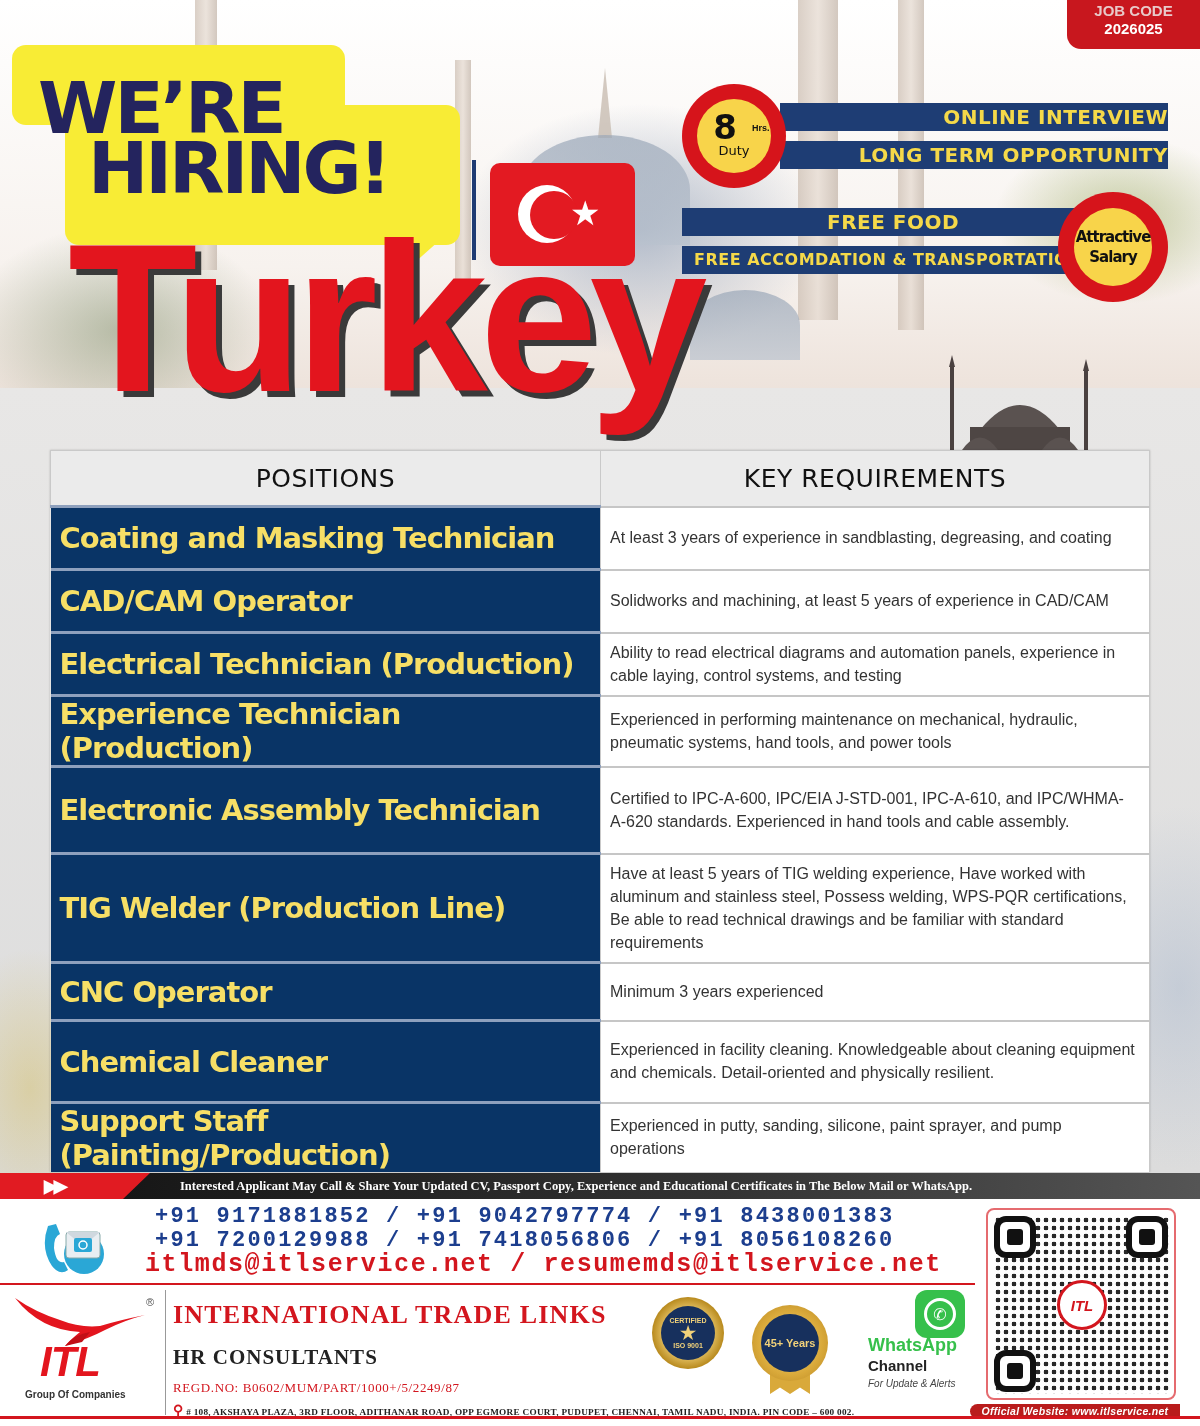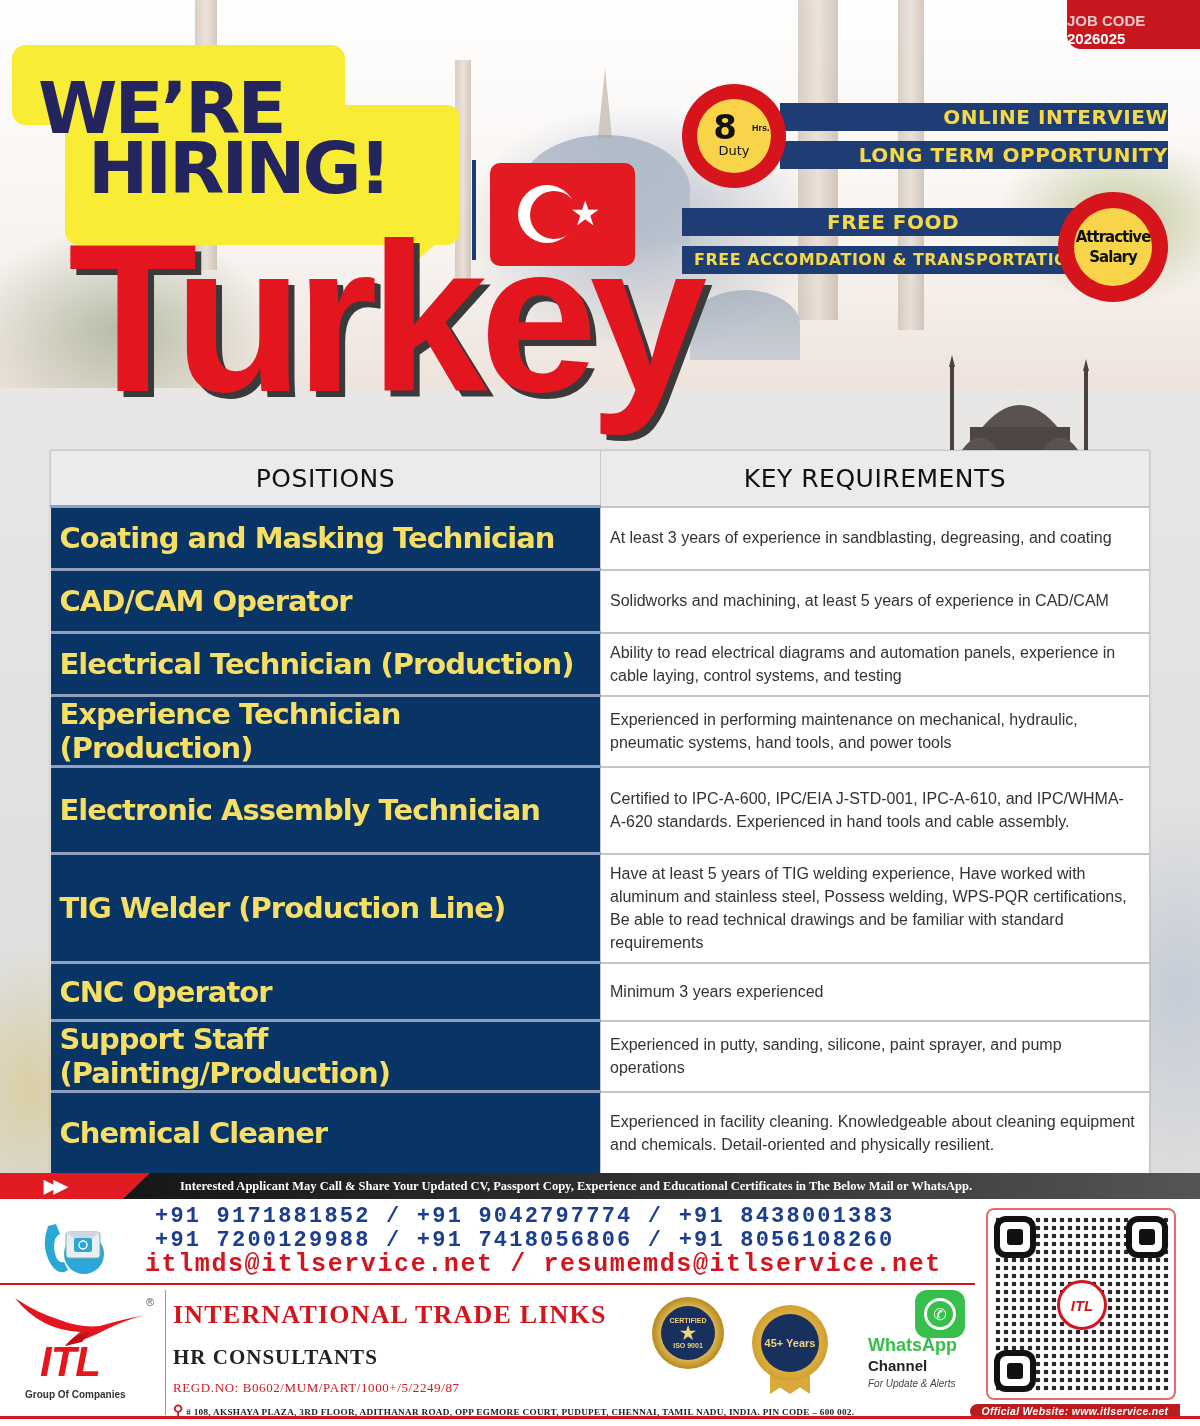--- a/index.html
+++ b/index.html
@@ -25,21 +25,21 @@
     position: absolute; left: 0; top: 388px; width: 1200px; height: 785px;
     background:
       radial-gradient(ellipse 120px 200px at 30px 700px, rgba(210,180,60,0.35), rgba(255,255,255,0) 70%),
       radial-gradient(ellipse 160px 260px at 1180px 600px, rgba(150,170,200,0.35), rgba(255,255,255,0) 70%),
       linear-gradient(#e8e7e6, #dcdcdc);
   }
   
   .job-code {
     position: absolute; right: 0; top: 0; width: 133px; height: 49px;
     background: #c8171e; border-bottom-left-radius: 14px;
-    color: #fff; text-align: left; font-weight: bold; font-size: 15px; line-height: 18px; padding-top: 12px;
+    color: #fff; text-align: center; font-weight: bold; font-size: 15px; line-height: 18px; padding-top: 2px;
   }
   .job-code .jc-label { color: #e8c9c9; }
   
   .bubble-top {
     position: absolute; left: 12px; top: 45px; width: 333px; height: 80px;
     background: #f8ec35; border-radius: 14px 14px 0 14px;
   }
   .bubble-bottom {
     position: absolute; left: 65px; top: 105px; width: 395px; height: 140px;
     background: #f8ec35; border-radius: 14px;
@@ -286,27 +286,27 @@
         <td class="req">Certified to IPC-A-600, IPC/EIA J-STD-001, IPC-A-610, and IPC/WHMA-A-620 standards. Experienced in hand tools and cable assembly.</td>
       </tr>
     <tr style="height:108px;">
         <td class="pos">TIG Welder (Production Line)</td>
         <td class="req">Have at least 5 years of TIG welding experience, Have worked with aluminum and stainless steel, Possess welding, WPS-PQR certifications, Be able to read technical drawings and be familiar with standard requirements</td>
       </tr>
     <tr style="height:58px;">
         <td class="pos">CNC Operator</td>
         <td class="req">Minimum 3 years experienced</td>
       </tr>
+    <tr style="height:82px;">
+        <td class="pos">Chemical Cleaner</td>
+        <td class="req">Experienced in facility cleaning. Knowledgeable about cleaning equipment and chemicals. Detail-oriented and physically resilient.</td>
+      </tr>
     <tr style="height:64px;">
         <td class="pos">Support Staff (Painting/Production)</td>
         <td class="req">Experienced in putty, sanding, silicone, paint sprayer, and pump operations</td>
-      </tr>
-    <tr style="height:82px;">
-        <td class="pos">Chemical Cleaner</td>
-        <td class="req">Experienced in facility cleaning. Knowledgeable about cleaning equipment and chemicals. Detail-oriented and physically resilient.</td>
       </tr>
   </tbody>
 </table>
 
 <div class="cta-strip"></div>
 <div class="cta-red"></div>
 <div class="cta-arrow">▶▶</div>
 <div class="cta-text">Interested Applicant May Call &amp; Share Your Updated CV, Passport Copy, Experience and Educational Certificates in The Below Mail or WhatsApp.</div>
 
 <div class="footer-white"></div>

